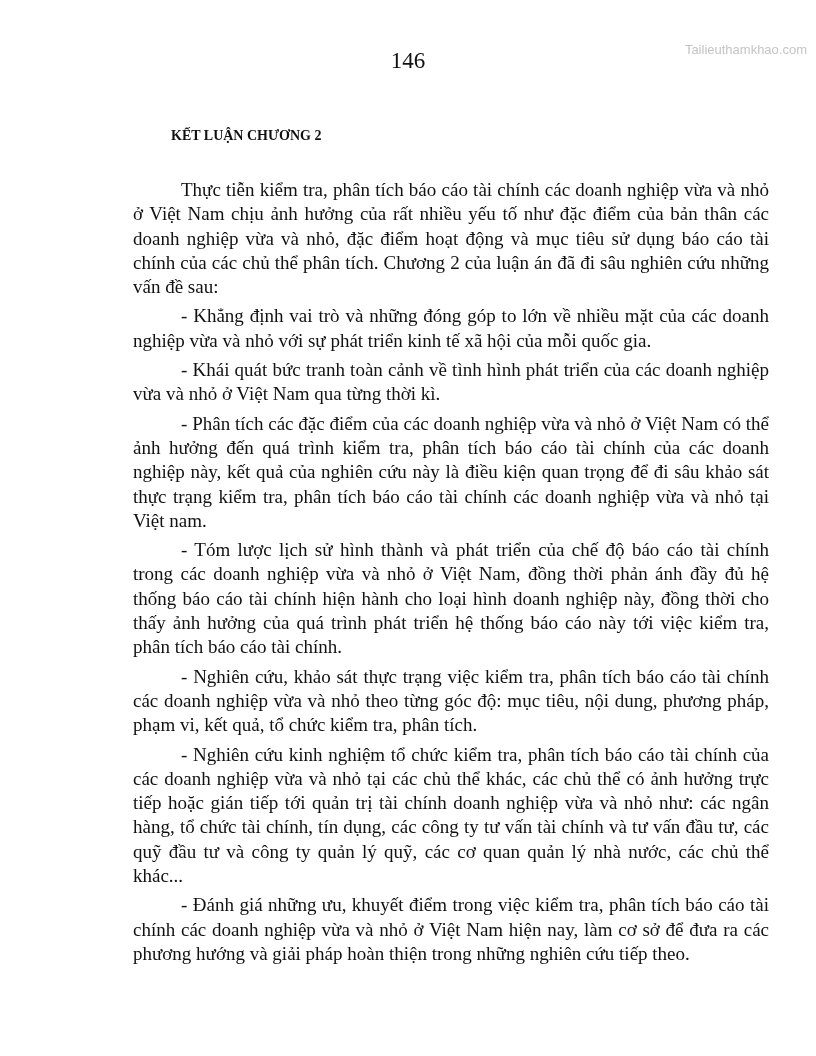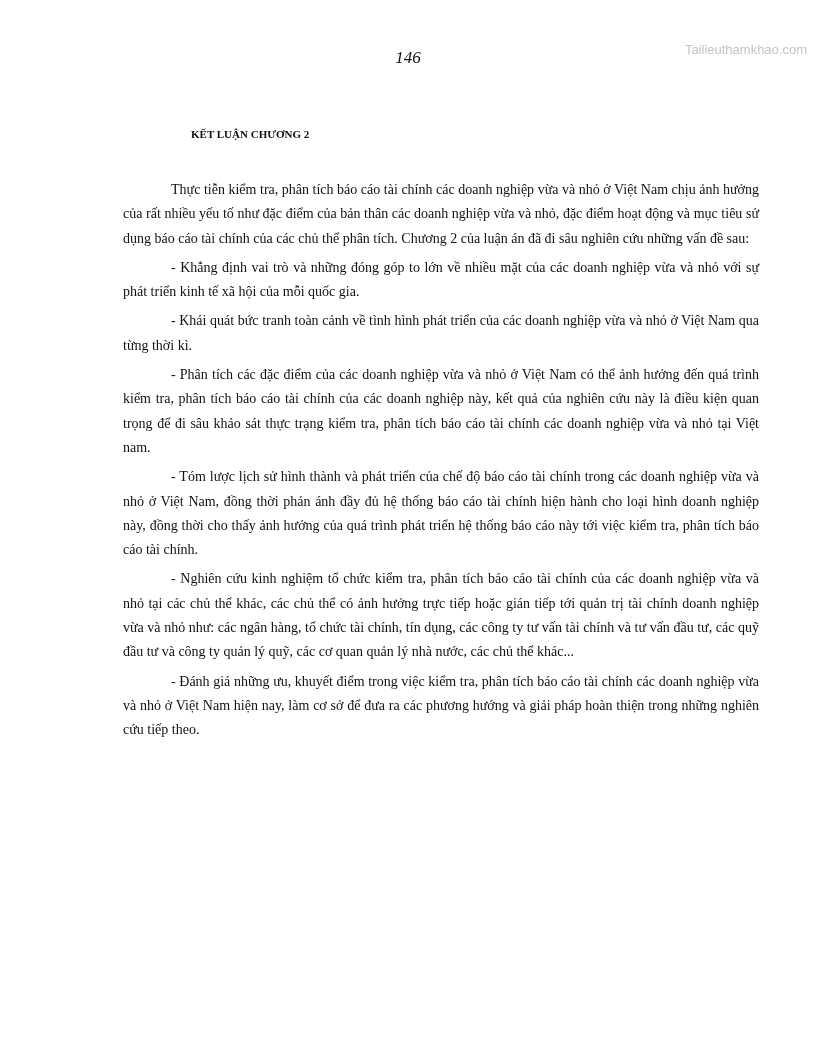--- a/index.html
+++ b/index.html
@@ -5,30 +5,30 @@
   html, body { margin: 0; padding: 0; background: #ffffff; }
   body { width: 816px; height: 1056px; position: relative; overflow: hidden; }
   .watermark {
     position: absolute; top: 6px; right: 9px;
     font-family: "Liberation Sans", sans-serif;
     font-size: 13px; color: #c4c4c4; letter-spacing: 0px; margin-top: 36px;
   }
   .page-number {
     position: absolute; top: 48px; left: 0; width: 100%;
     text-align: center;
-    font-family: "Liberation Serif", serif; font-size: 17px; color: #111; font-style: italic;
+    font-family: "Liberation Serif", serif; font-size: 23px; color: #111;
   }
   .chapter-heading {
     position: absolute; top: 128px; left: 171px;
     font-family: "Liberation Serif", serif; font-weight: bold;
-    font-size: 11px; color: #111; margin-left: 20px;
+    font-size: 14px; color: #111;
   }
   .body-text {
-    position: absolute; top: 178px; left: 123px; width: 636px;
-    font-family: "Liberation Serif", serif; font-size: 14px;
+    position: absolute; top: 178px; left: 133px; width: 636px;
+    font-family: "Liberation Serif", serif; font-size: 19px;
     line-height: 24.3px; color: #111;
   }
   .body-text p {
     margin: 0 0 5px 0;
     text-indent: 48px;
     text-align: justify;
   }
 </style>
 </head>
 <body>
@@ -38,15 +38,16 @@
 <div class="page-number">146</div>
 
 <div class="chapter-heading">KẾT LUẬN CHƯƠNG 2</div>
 
 <div class="body-text">
   <p>Thực tiễn kiểm tra, phân tích báo cáo tài chính các doanh nghiệp vừa và nhỏ ở Việt Nam chịu ảnh hưởng của rất nhiều yếu tố như đặc điểm của bản thân các doanh nghiệp vừa và nhỏ, đặc điểm hoạt động và mục tiêu sử dụng báo cáo tài chính của các chủ thể phân tích. Chương 2 của luận án đã đi sâu nghiên cứu những vấn đề sau:</p>
   <p>- Khẳng định vai trò và những đóng góp to lớn về nhiều mặt của các doanh nghiệp vừa và nhỏ với sự phát triển kinh tế xã hội của mỗi quốc gia.</p>
   <p>- Khái quát bức tranh toàn cảnh về tình hình phát triển của các doanh nghiệp vừa và nhỏ ở Việt Nam qua từng thời kì.</p>
   <p>- Phân tích các đặc điểm của các doanh nghiệp vừa và nhỏ ở Việt Nam có thể ảnh hưởng đến quá trình kiểm tra, phân tích báo cáo tài chính của các doanh nghiệp này, kết quả của nghiên cứu này là điều kiện quan trọng để đi sâu khảo sát thực trạng kiểm tra, phân tích báo cáo tài chính các doanh nghiệp vừa và nhỏ tại Việt nam.</p>
   <p>- Tóm lược lịch sử hình thành và phát triển của chế độ báo cáo tài chính trong các doanh nghiệp vừa và nhỏ ở Việt Nam, đồng thời phản ánh đầy đủ hệ thống báo cáo tài chính hiện hành cho loại hình doanh nghiệp này, đồng thời cho thấy ảnh hưởng của quá trình phát triển hệ thống báo cáo này tới việc kiểm tra, phân tích báo cáo tài chính.</p>
+  <p>- Nghiên cứu, khảo sát thực trạng việc kiểm tra, phân tích báo cáo tài chính các doanh nghiệp vừa và nhỏ theo từng góc độ: mục tiêu, nội dung, phương pháp, phạm vi, kết quả, tổ chức kiểm tra, phân tích.</p>
   <p>- Nghiên cứu kinh nghiệm tổ chức kiểm tra, phân tích báo cáo tài chính của các doanh nghiệp vừa và nhỏ tại các chủ thể khác, các chủ thể có ảnh hưởng trực tiếp hoặc gián tiếp tới quản trị tài chính doanh nghiệp vừa và nhỏ như: các ngân hàng, tổ chức tài chính, tín dụng, các công ty tư vấn tài chính và tư vấn đầu tư, các quỹ đầu tư và công ty quản lý quỹ, các cơ quan quản lý nhà nước, các chủ thể khác...</p>
   <p>- Đánh giá những ưu, khuyết điểm trong việc kiểm tra, phân tích báo cáo tài chính các doanh nghiệp vừa và nhỏ ở Việt Nam hiện nay, làm cơ sở để đưa ra các phương hướng và giải pháp hoàn thiện trong những nghiên cứu tiếp theo.</p>
 </div>
 
 </body></html>

